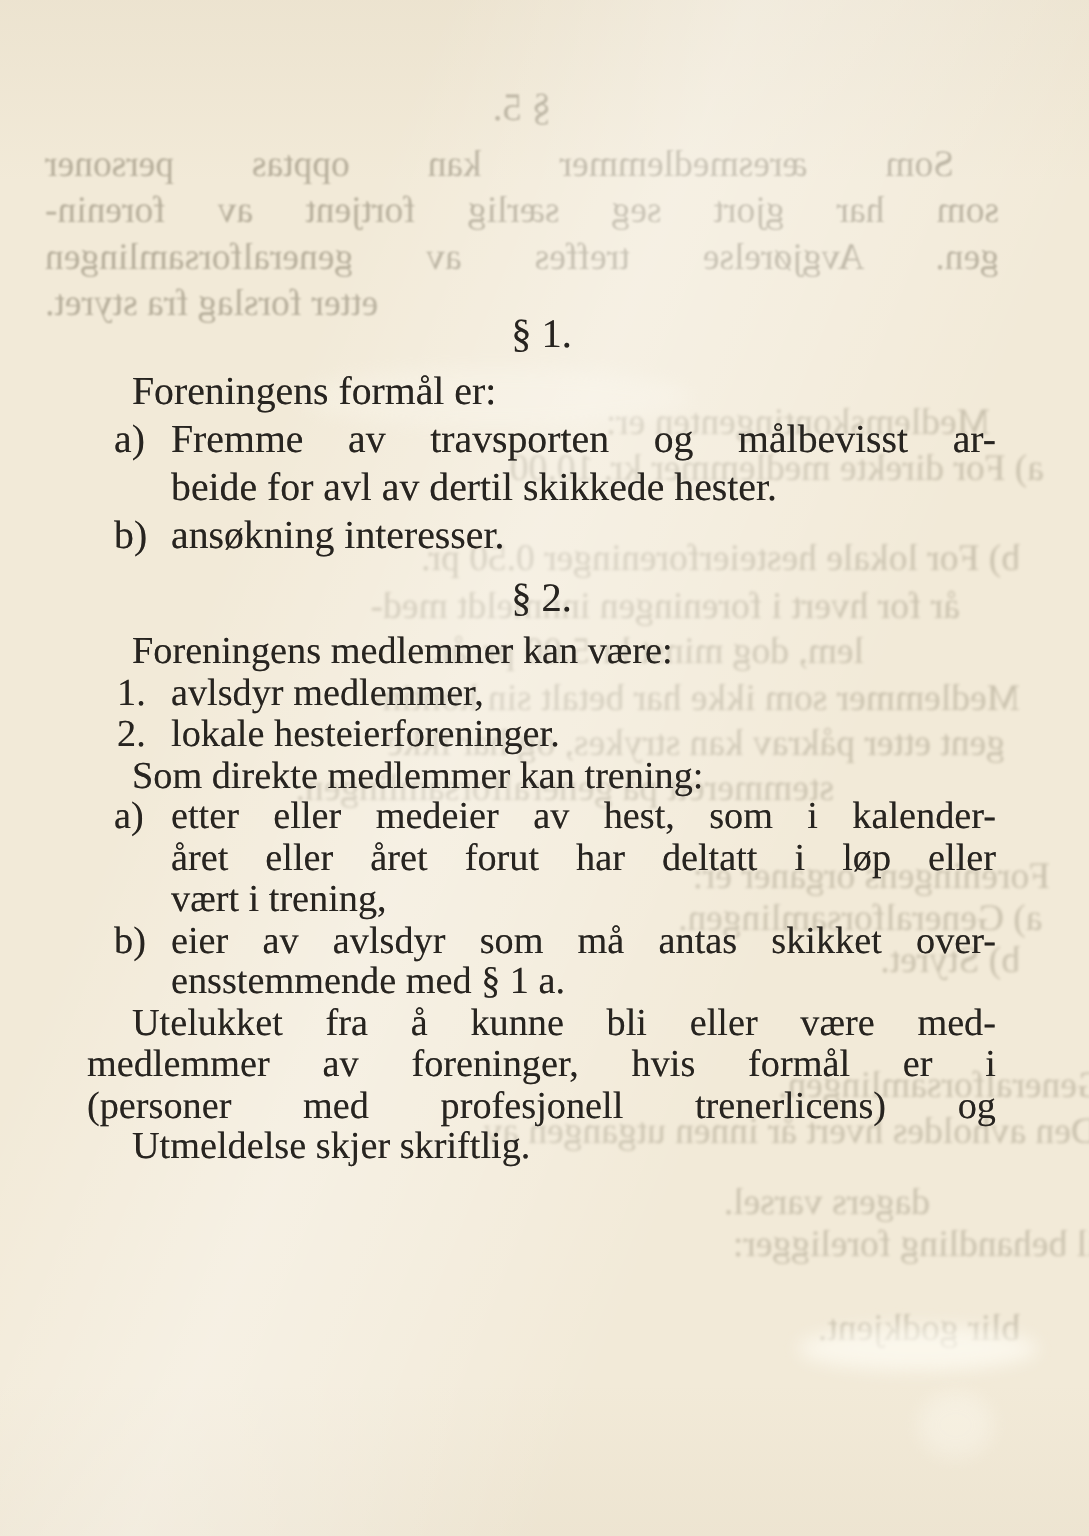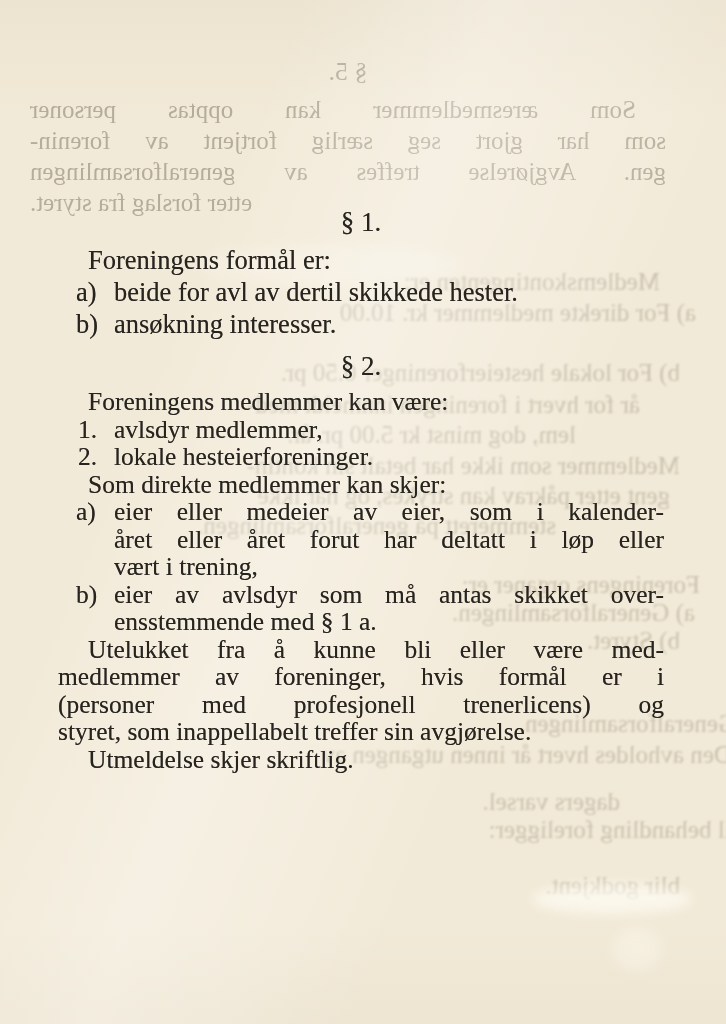--- a/index.html
+++ b/index.html
@@ -93,41 +93,40 @@
 
   <div class="patch patch-a"></div>
   <div class="patch patch-b"></div>
   <div class="patch patch-c"></div>
 
   <div class="content">
 
     <div class="sec1">
       <div class="ln heading">§ 1.</div>
       <div class="ln ind">Foreningens formål er:</div>
-      <div class="ln hang just"><span class="lbl">a)</span></div>
+      <div class="ln hang just"><span class="lbl">a)</span><span>Fremme av travsporten og målbevisst ar-</span></div>
       <div class="ln hang"><span>beide for avl av dertil skikkede hester.</span></div>
       <div class="ln hang just"><span class="lbl">b)</span></div>
       <div class="ln hang"><span>ansøkning interesser.</span></div>
     </div>
 
     <div class="sec2">
       <div class="ln heading">§ 2.</div>
       <div class="ln ind">Foreningens medlemmer kan være:</div>
       <div class="ln hang num"><span class="lbl">1.</span><span>avlsdyr medlemmer,</span></div>
       <div class="ln hang num"><span class="lbl">2.</span><span>lokale hesteierforeninger.</span></div>
-      <div class="ln ind">Som direkte medlemmer kan skjer:</div>
-      <div class="ln hang just"><span class="lbl">a)</span><span>eier eller medeier av eier, som i kalender-</span></div>
+      <div class="ln ind">Som direkte medlemmer kan trening:</div>
+      <div class="ln hang just"><span class="lbl">a)</span><span>etter eller medeier av hest, som i kalender-</span></div>
       <div class="ln hang just"><span>året eller året forut har deltatt i løp eller</span></div>
       <div class="ln hang"><span>vært i trening,</span></div>
       <div class="ln hang just"><span class="lbl">b)</span><span>eier av avlsdyr som må antas skikket over-</span></div>
       <div class="ln hang"><span>ensstemmende med § 1 a.</span></div>
 
       <div class="ln ind just">Utelukket fra å kunne bli eller være med-</div>
       <div class="ln just">medlemmer av foreninger, hvis formål er i</div>
       <div class="ln just">(personer med profesjonell trenerlicens) og</div>
 
-      <div class="ln">styret, som inappellabelt treffer sin avgjørelse.</div>
 
       <div class="ln ind">Utmeldelse skjer skriftlig.</div>
     </div>
 
   </div>
 </div>
 
 </body></html>

